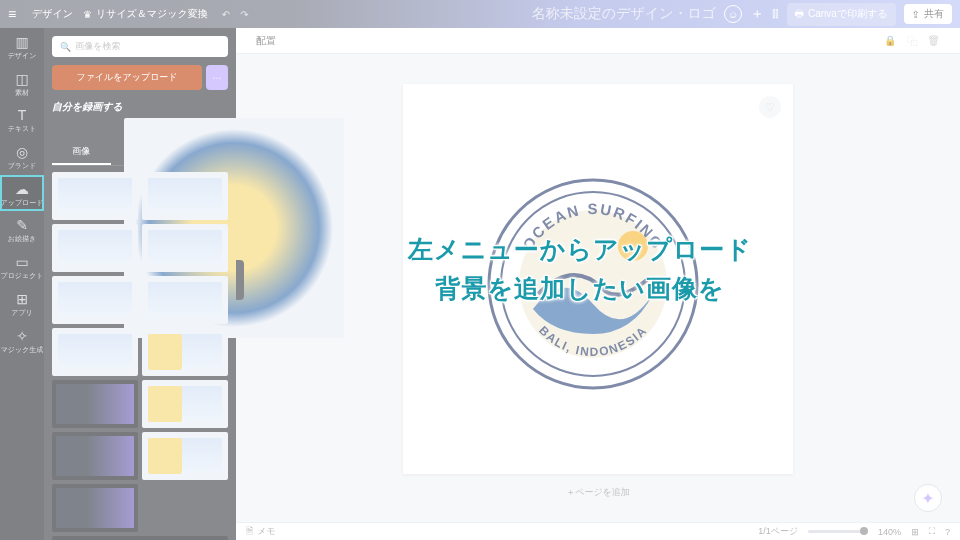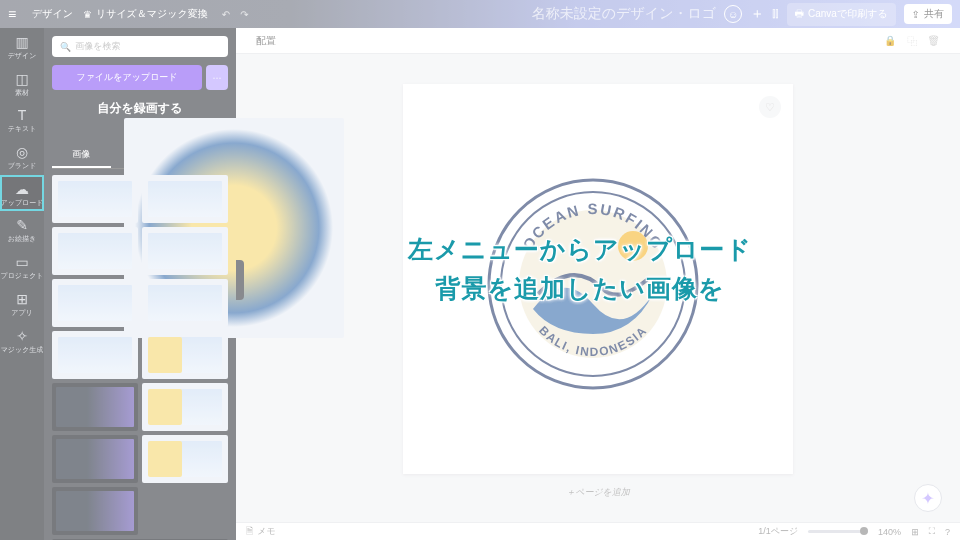--- a/index.html
+++ b/index.html
@@ -24,23 +24,23 @@
   .rail .it { width: 44px; padding: 6px 0 5px; text-align: center; cursor: pointer; }
   .rail .it.active { background: #4a4d55; }
   .rail .it.highlight { outline: 2px solid #18bccf; outline-offset: -2px; background: #1a1c20; }
   .rail .ic { font-size: 14px; display: block; margin-bottom: 2px; }
   .rail .lbl { display: block; line-height: 1.1; }
 
   
   .panel { position: absolute; left: 44px; top: 28px; bottom: 0; width: 192px; background: #3a3d44; padding: 8px; color: #fff; font-size: 9px; z-index: 2; }
   .search { background: #fff; border-radius: 4px; padding: 4px 8px; color: #aaa; display: flex; align-items: center; gap: 4px; margin-bottom: 8px; }
   .uprow { display: flex; gap: 4px; margin-bottom: 6px; }
-  .upbtn { flex: 1; background: #8b5cf6; border-radius: 4px; padding: 6px 0; text-align: center; font-size: 9px; }
+  .upbtn { flex: 1; background: #c2410c; border-radius: 4px; padding: 6px 0; text-align: center; font-size: 9px; }
   .upmore { width: 22px; background: #b7a3ff; border-radius: 4px; display: flex; align-items: center; justify-content: center; }
-  .rec { text-align: center; font-size: 12px; padding: 4px 0 6px; font-weight: 600; }
+  .rec { font-size: 10px; padding: 4px 0 6px; font-weight: 600; font-style: italic; }
   .tabs { display: flex; font-size: 9px; border-bottom: 1px solid #555; }
   .tabs div { flex: 1; text-align: center; padding: 5px 0; color: #aaa; cursor: pointer; }
   .tabs .on { color: #fff; border-bottom: 2px solid #fff; margin-top: 20px; }
   .grid { margin-top: 6px; display: grid; grid-template-columns: 1fr 1fr; gap: 4px; overflow: hidden; height: 380px; }
   .thumb { background: #e8edf5; border-radius: 2px; height: 48px; position: relative; overflow: hidden; }
   .thumb::after { content: ""; position: absolute; inset: 6px; background: linear-gradient(180deg, #cfe0f5 0%, #e8f0fa 100%); border-radius: 1px; }
   .thumb.logo::after { inset: 10px; border-radius: 50%; background: radial-gradient(circle, #f5d772 30%, #3a6fae 60%, #e8edf5 70%); }
   .thumb.dark { background: #1f2228; }
   .thumb.dark::after { inset: 4px; background: linear-gradient(90deg, #2a3340 40%, #6b5ab5 100%); }
   .thumb.proj::before { content: ""; position: absolute; left: 6px; top: 6px; width: 40%; height: 36px; background: #f5d772; border-radius: 2px; z-index: 1; }
@@ -50,21 +50,21 @@
   .handle { position: absolute; left: 236px; top: 260px; width: 8px; height: 40px; background: #3a3d44; border-radius: 0 4px 4px 0; z-index: 2; cursor: pointer; }
 
   
   .main { position: absolute; left: 236px; right: 0; top: 28px; bottom: 18px; background: #f2f3f5; }
   .toolbar { height: 26px; background: #fff; border-bottom: 1px solid #e5e6ea; display: flex; align-items: center; padding: 0 20px; font-size: 10px; color: #555; }
   .toolbar .r { margin-left: auto; display: flex; gap: 10px; color: #bbb; }
   .stage { position: absolute; inset: 26px 0 0 0; display: flex; flex-direction: column; align-items: center; padding-top: 30px; }
   .art { width: 390px; height: 390px; background: #fff; box-shadow: 0 1px 3px rgba(0,0,0,.08); position: relative; }
   .heart { position: absolute; top: 12px; right: 12px; width: 22px; height: 22px; border-radius: 50%; background: #f2f3f5; display: flex; align-items: center; justify-content: center; color: #ccc; font-size: 11px; }
   .logo { position: absolute; left: 80px; top: 90px; width: 220px; height: 220px; }
-  .addpage { margin-top: 12px; font-size: 9px; color: #999; font-style: italic; }
+  .addpage { margin-top: 12px; font-size: 9px; color: #999; }
   .sparkle { position: absolute; right: 18px; bottom: 10px; width: 28px; height: 28px; border: 1px solid #d5d8e0; border-radius: 50%; background: #fff; display: flex; align-items: center; justify-content: center; color: #b7a3ff; }
 
   
   .bottom { position: absolute; left: 236px; right: 0; bottom: 0; height: 18px; background: #fff; border-top: 1px solid #e5e6ea; display: flex; align-items: center; font-size: 9px; color: #888; padding: 0 10px; }
   .bottom .r { margin-left: auto; display: flex; align-items: center; gap: 10px; }
   .zoomtrack { width: 60px; height: 3px; background: #d5d8e0; border-radius: 2px; position: relative; }
   .zoomtrack::after { content: ""; position: absolute; right: 0; top: -3px; width: 8px; height: 8px; background: #888; border-radius: 50%; }
 
   
   .overlay { position: absolute; left: 260px; top: 230px; right: 60px; z-index: 10; text-align: center; font-size: 25px; font-weight: 700; color: #1a9aaa; text-shadow: 0 0 4px #fff, 0 0 4px #fff, 0 0 4px #fff, 1px 1px 0 #fff, -1px -1px 0 #fff, 1px -1px 0 #fff, -1px 1px 0 #fff; line-height: 1.55; letter-spacing: 1px; pointer-events: none; }

